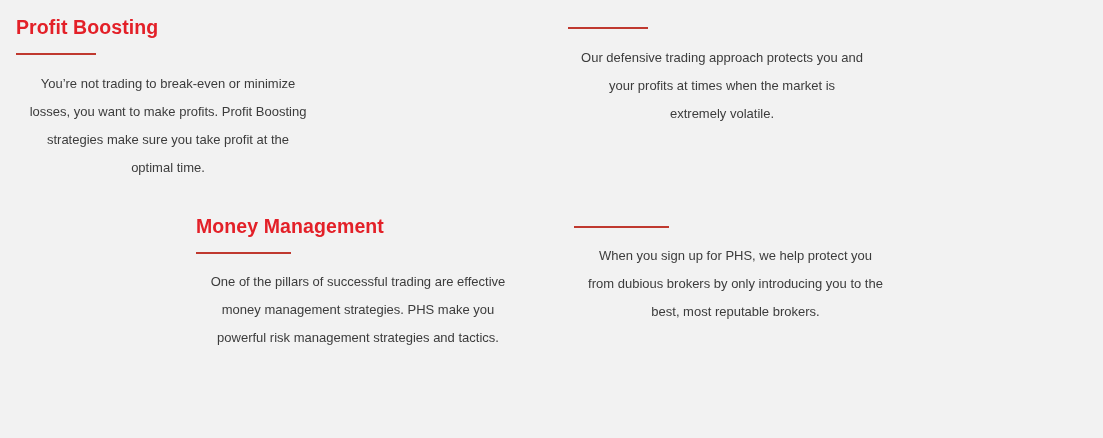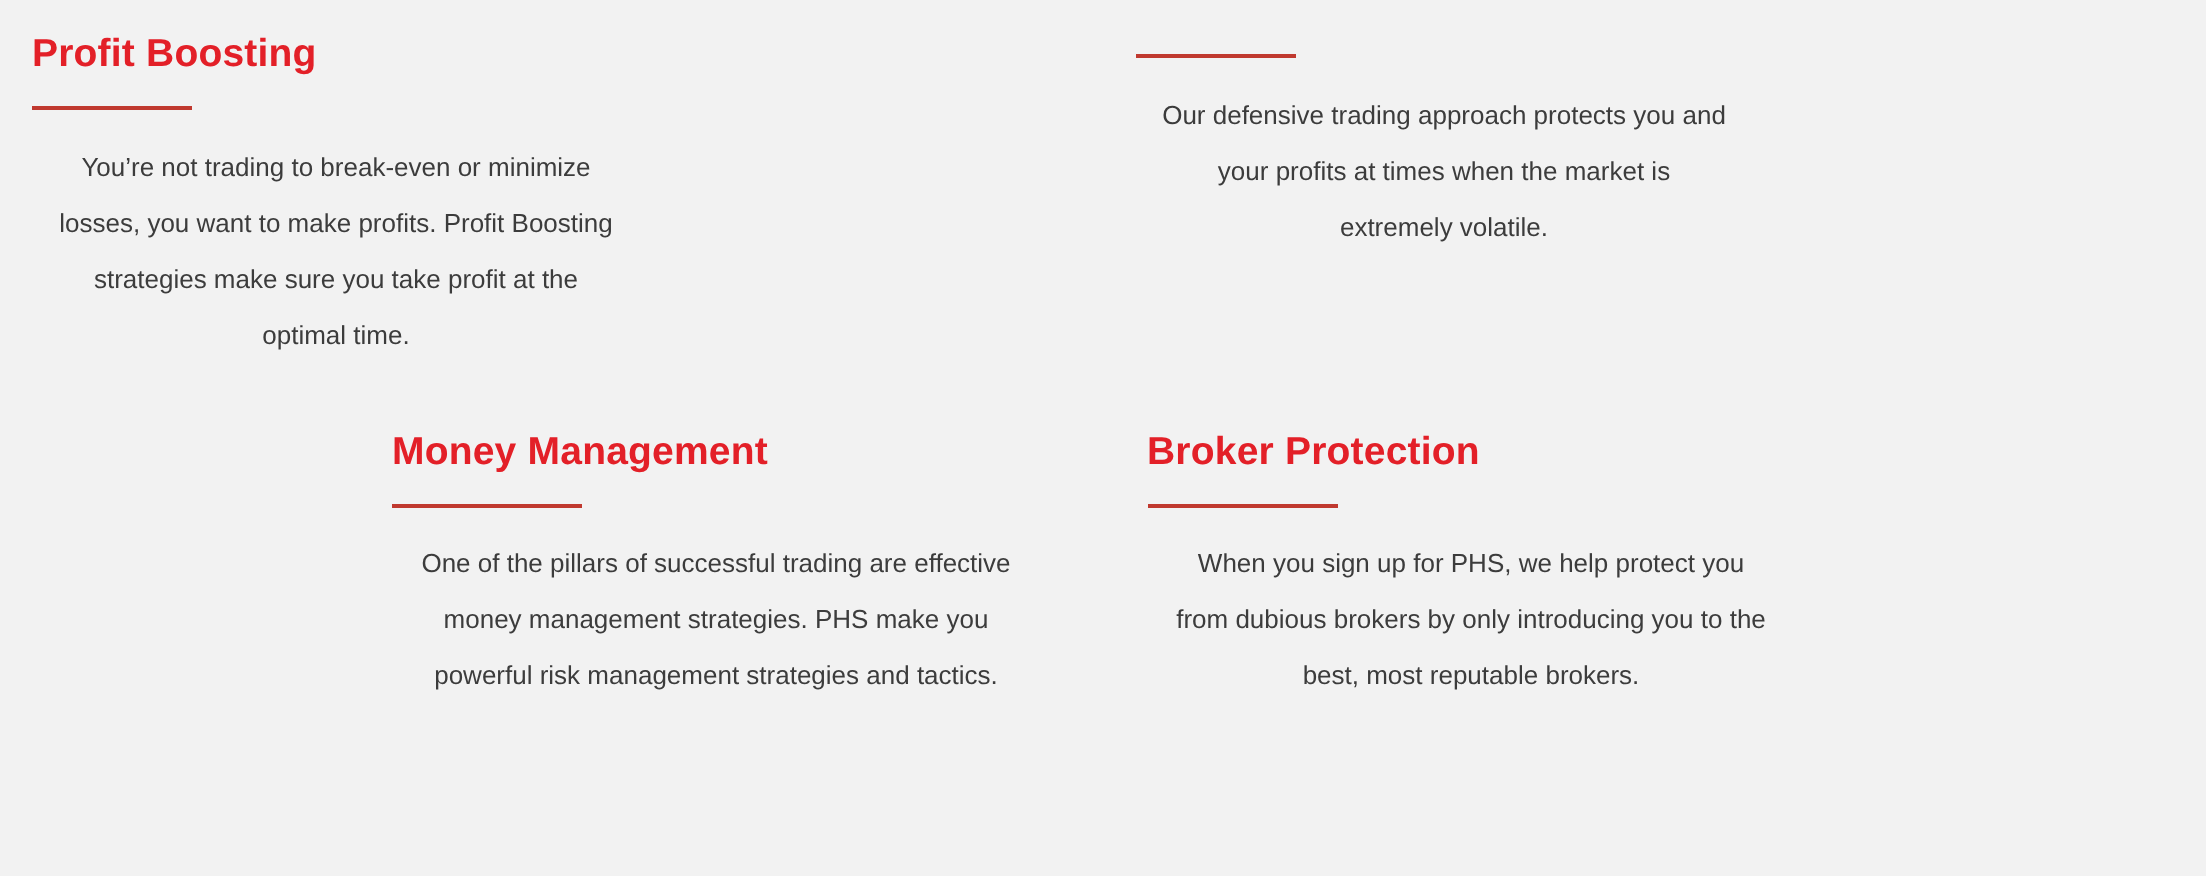--- a/index.html
+++ b/index.html
@@ -113,20 +113,19 @@
 
   <div class="feature-row row-bottom">
 
     <div class="feature-card col-4">
       <h3 class="feature-title">Money Management</h3>
       <div class="feature-divider"></div>
       <p class="feature-text">One of the pillars of successful trading are effective money management strategies. PHS make you powerful risk management strategies and tactics.</p>
     </div>
 
     <div class="feature-card col-5">
-      <h3 class="feature-title">Broker Protection</h3>
       <div class="feature-divider"></div>
       <p class="feature-text">When you sign up for PHS, we help protect you from dubious brokers by only introducing you to the best, most reputable brokers.</p>
     </div>
 
   </div>
 
 </div>
 
 </body></html>

